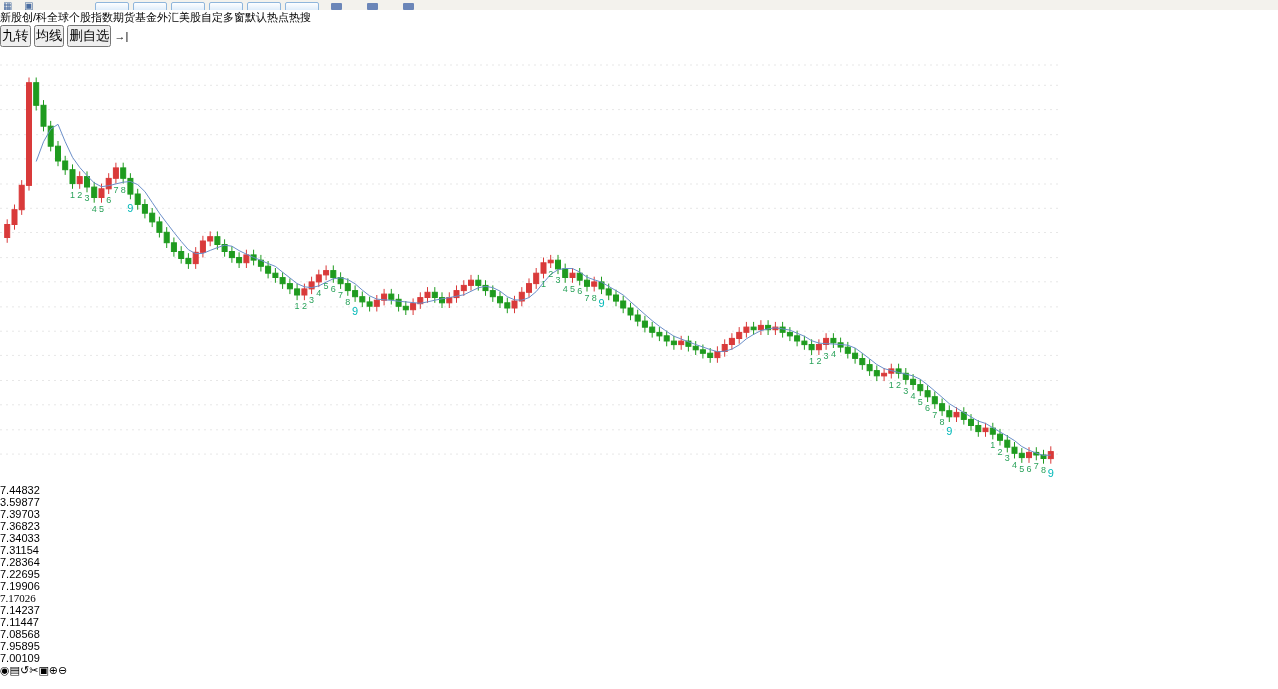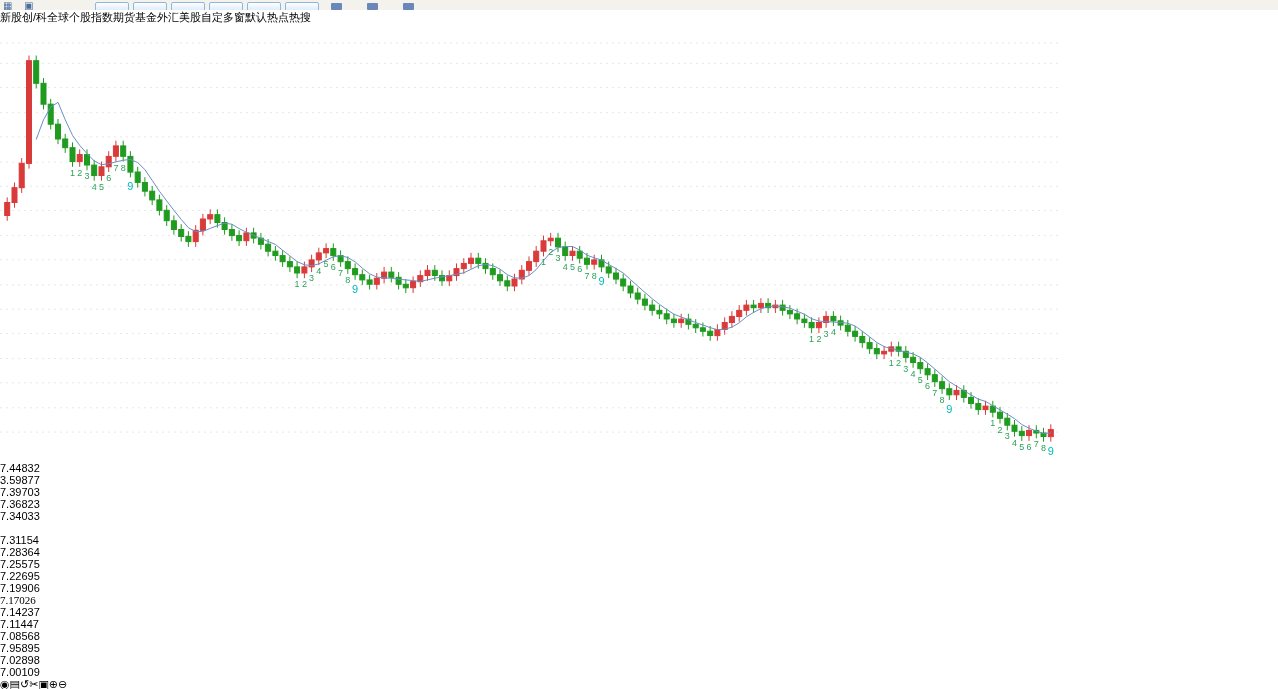--- a/index.html
+++ b/index.html
@@ -86,20 +86,27 @@
     <span class="stub blue" style="left:403px"></span>
     <span class="stub red" style="left:434px"></span>
     <span class="stub red" style="left:466px"></span>
   </div>
 
   <div class="tb2" id="tb2"><span class="tbtn-plain">新股</span><span class="tbtn-plain">创/科</span><span class="tbtn-plain">全球</span><span class="tbtn-blue">个股</span><span class="tbtn-blue">指数</span><span class="tbtn-blue">期货</span><span class="tbtn-blue">基金</span><span class="tbtn-blue">外汇</span><span class="tbtn-blue">美股</span><span class="tbtn-plain">自定</span><span class="tbtn-plain">多窗</span><span class="tbtn-plain">默认</span><span class="tbtn-plain">热点</span><span class="tbtn-plain">热搜</span></div>
 
   <div class="workspace">
 
     <div class="chart-col">
+      <div class="chart-header">
+        <button class="hbtn">九转</button>
+        <button class="hbtn">均线</button>
+        <button class="hbtn">删自选</button>
+        <span class="jump">→|</span>
+        <span style="width:50px"></span>
+      </div>
 
       <div class="panels">
         <div class="axis-rail"></div>
 
         <div class="panel panel-main">
           <svg id="svg-main" width="1058" height="435">
               <line x1="0" y1="18.0" x2="1058" y2="18.0" stroke="#e7e7e7" stroke-dasharray="2,4"></line>
               <line x1="0" y1="38.3" x2="1058" y2="38.3" stroke="#e7e7e7" stroke-dasharray="2,4"></line>
               <line x1="0" y1="62.6" x2="1058" y2="62.6" stroke="#e7e7e7" stroke-dasharray="2,4"></line>
               <line x1="0" y1="87.7" x2="1058" y2="87.7" stroke="#e7e7e7" stroke-dasharray="2,4"></line>
@@ -456,31 +463,29 @@
               <text x="1036.3" y="422.3" fill="#2aa25a" font-size="9" text-anchor="middle">7</text>
               <text x="1043.5" y="425.7" fill="#2aa25a" font-size="9" text-anchor="middle">8</text>
               <text x="1050.8" y="429.7" fill="#00b8b8" font-size="11" text-anchor="middle">9</text>
             </svg>
           <div class="axis-col" id="axis-main">
               <div class="axlab" style="top: 12.9916px;">7.44832</div>
               <div class="axlab" style="top: 33.3496px;">3.59877</div>
               <div class="axlab" style="top: 57.6139px;">7.39703</div>
               <div class="axlab" style="top: 82.6699px;">7.36823</div>
               <div class="axlab" style="top: 106.943px;">7.34033</div>
-              <div class="axlab" style="top: 131.99px; margin-top: 12px;">7.31154</div>
+              <div class="axlab" style="top: 131.99px;">7.31154</div>
               <div class="axlab" style="top: 156.263px;">7.28364</div>
-              <div class="axlab" style="top: 180.528px;">7.25575</div>
               <div class="axlab" style="top: 205.583px;">7.22695</div>
               <div class="axlab" style="top: 229.848px;">7.19906</div>
               <div class="axlab" style="top: 254.904px; font-family: Liberation Serif, serif;">7.17026</div>
               <div class="axlab" style="top: 279.168px;">7.14237</div>
               <div class="axlab" style="top: 303.441px;">7.11447</div>
               <div class="axlab" style="top: 328.488px;">7.08568</div>
               <div class="axlab" style="top: 352.761px;">7.95895</div>
-              <div class="axlab" style="top: 377.817px;">7.02898</div>
               <div class="axlab" style="top: 402.082px;">7.00109</div>
             </div>
           <div class="tools" id="tools"><span>◉</span><span>▤</span><span>↺</span><span>✂</span><span>▣</span><span>⊕</span><span>⊖</span></div>
           
           
         </div>
 
       </div>
     </div>
 

